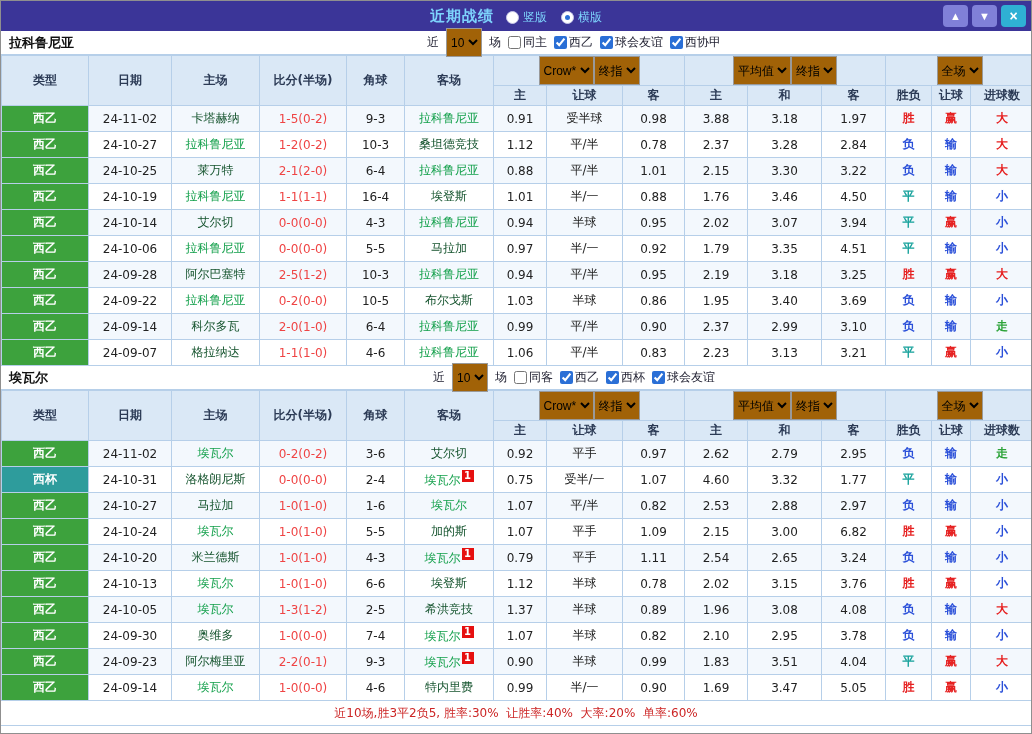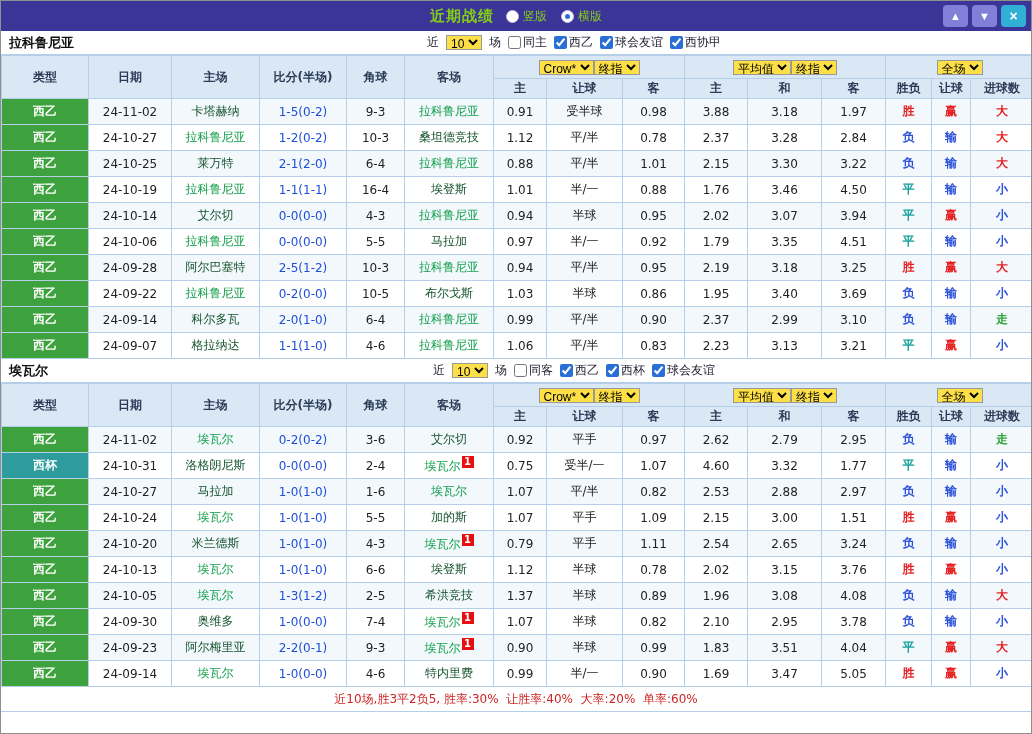--- a/index.html
+++ b/index.html
@@ -2,52 +2,52 @@
 <html><head>
 <meta charset="utf-8">
 <style>
   *{margin:0;padding:0;box-sizing:border-box}
   html,body{background:#fff}
   body{font-family:"DejaVu Sans","Liberation Sans",sans-serif;font-size:12px;color:#222;width:1032px}
   .app{width:1032px;height:734px;border:1px solid #8f8f8f;display:flex;flex-direction:column;overflow:hidden;background:#fff}
 
   
   .titlebar{height:30px;min-height:30px;background:#3b3598;display:flex;align-items:center;position:relative}
-  .title-center{margin:0 auto;display:flex;align-items:center;gap:12px;color:#84cc16}
+  .title-center{margin:0 auto;display:flex;align-items:flex-end;gap:12px;color:#7dd3fc}
   .title-text{font-weight:bold;font-size:15px;letter-spacing:1px}
   .radio-group{display:flex;gap:14px;font-size:12px}
   .radio-opt{display:flex;align-items:center;gap:4px;cursor:pointer}
   .radio{width:13px;height:13px;border-radius:50%;background:#fff;position:relative;display:inline-block;border:1px solid #c8c8e8}
   .radio.sel::after{content:"";position:absolute;left:3px;top:3px;width:5px;height:5px;border-radius:50%;background:#2a6fd6}
   .win-buttons{position:absolute;right:5px;top:4px;display:flex;gap:4px}
   .wbtn{width:25px;height:22px;border-radius:4px;background:#8080d8;color:#fff;display:flex;align-items:center;justify-content:center;font-size:11px;cursor:pointer;border:none;font-weight:bold}
   .wbtn.close{background:#2fb0d4;font-size:14px}
 
   
   .filter-row{height:24px;min-height:24px;background:#fff;border-bottom:1px solid #b6cfe9;position:relative;display:flex;align-items:center}
   .team-title{position:absolute;left:8px;font-weight:bold;font-size:13px;color:#111}
   .filters{margin:0 auto;display:flex;align-items:center;gap:7px;transform:translateX(58px);color:#223}
   .filters label{display:flex;align-items:center;gap:2px;cursor:pointer}
-  select{font-size:12px;height:15px;border:1px solid #999;background:#fde047}
+  select{font-size:12px;height:29px;border:1px solid #999;background:#a16207}
   input[type=checkbox]{width:13px;height:13px;accent-color:#2a6fd6}
 
   
   table{width:100%;border-collapse:collapse;table-layout:fixed}
   th,td{border:1px solid #b6cfe9;text-align:center;overflow:hidden;white-space:nowrap}
   thead th{background:#dae8f6;color:#2b3a55;font-weight:bold;font-size:12px}
   thead tr.selrow th{height:23px}
   thead tr.subrow th{height:20px}
   .sel-wrap{display:flex;justify-content:center;gap:0;align-items:center}
   tbody td{height:26px;font-size:12px;background:#fff}
   tbody tr:nth-child(odd) td{background:#f3f8fd}
   tbody tr td.league-green{background:#3da23d;color:#fff;font-weight:bold}
   tbody tr td.league-teal{background:#2e9c9c;color:#fff;font-weight:bold}
   .team{color:#14532d;cursor:pointer}
   .team.self{color:#13a04b}
-  td.score{color:#1d4ed8}
+  td.score{color:#ef4444}
   .c-red{color:#e62222}
   .c-blue{color:#2b50d9}
   .c-teal{color:#18a29c}
   .c-green{color:#2fa43b}
   .bold{font-weight:bold}
   .card{display:inline-block;background:#e61010;color:#fff;font-size:10px;min-width:12px;height:12px;line-height:12px;vertical-align:super;margin-left:1px;font-weight:bold}
 
   .summary{height:25px;min-height:25px;display:flex;align-items:center;justify-content:center;color:#cc2525;border-bottom:1px solid #b6cfe9;background:#fff;white-space:pre}
 </style>
 </head>
@@ -479,21 +479,21 @@
             <td>24-10-24</td>
             <td><span class="team self">埃瓦尔</span></td>
             <td class="score">1-0(1-0)</td>
             <td>5-5</td>
             <td><span class="team">加的斯</span></td>
             <td>1.07</td>
             <td>平手</td>
             <td>1.09</td>
             <td>2.15</td>
             <td>3.00</td>
-            <td>1.51</td>
+            <td>6.82</td>
             <td class="bold c-red">胜</td>
             <td class="bold c-red">赢</td>
             <td class="bold c-blue">小</td>
           </tr>
           <tr>
             <td class="league-green">西乙</td>
             <td>24-10-20</td>
             <td><span class="team">米兰德斯</span></td>
             <td class="score">1-0(1-0)</td>
             <td>4-3</td>

